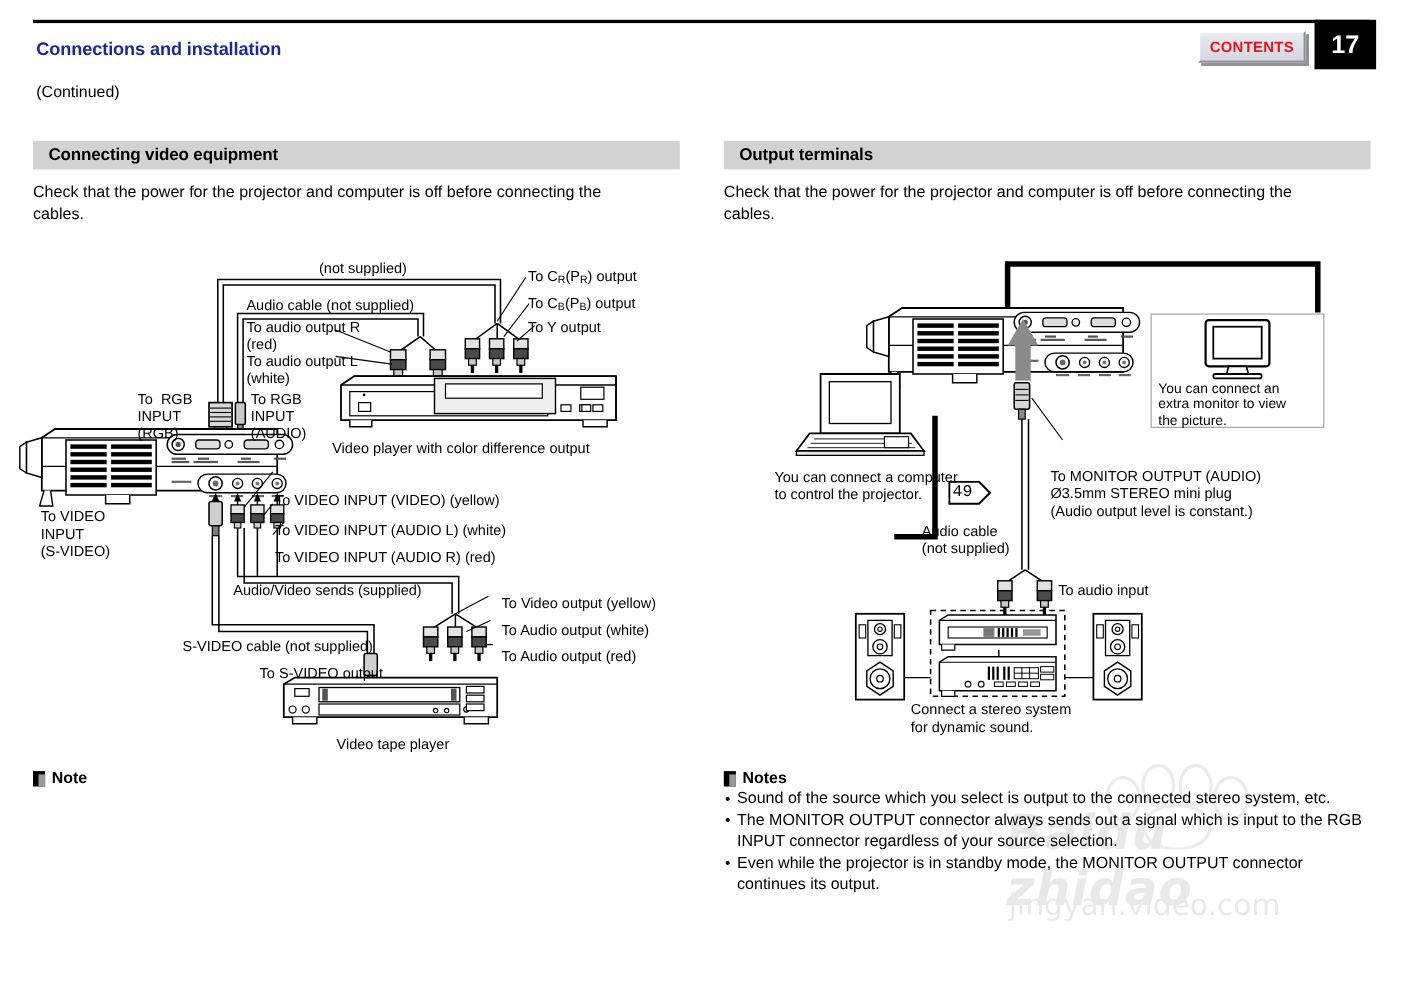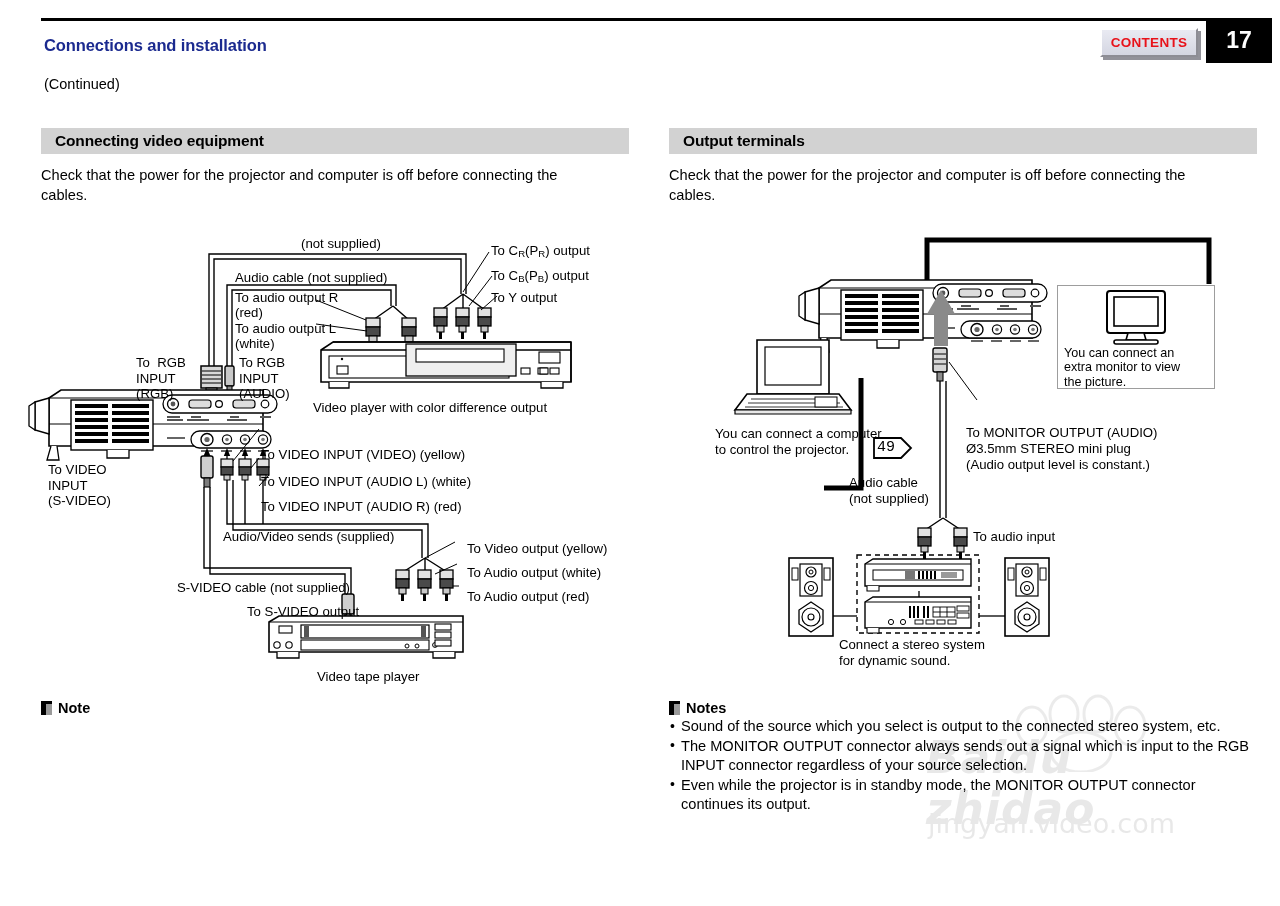--- a/index.html
+++ b/index.html
@@ -1,21 +1,21 @@
 <!DOCTYPE html>
 <html><head>
 <meta charset="utf-8">
 <style>
   html,body{margin:0;padding:0;background:#fff;}
   body{
     width:1280px;height:906px;position:relative;overflow:hidden;
     font-family:"Liberation Sans","DejaVu Sans",sans-serif;
     color:#000;-webkit-font-smoothing:antialiased;
   }
-  .abs{position:absolute;margin-left:11px;}
+  .abs{position:absolute;}
 
   
   #header-rule{left:30px;top:18px;width:1215px;height:3px;background:#000;}
   #page-title{
     left:33px;top:36px;font-size:16.5px;font-weight:bold;color:#1b2a8f;
     letter-spacing:-0.1px;white-space:nowrap;
   }
   #continued{left:33px;top:76px;font-size:14.5px;white-space:nowrap;}
 
   #contents-badge{
@@ -23,21 +23,21 @@
     background:linear-gradient(#e9eaf2,#d4d6e2);
     border-top:2px solid #ffffff;border-left:2px solid #ffffff;
     border-right:2px solid #8d8d95;border-bottom:2px solid #8d8d95;
     box-shadow:3px 3px 0 rgba(110,110,120,.75);
     display:flex;align-items:center;justify-content:center;
   }
   #contents-badge span{
     font-size:13.5px;font-weight:bold;color:#e8121a;letter-spacing:.3px;
   }
   #page-number-box{
-    left:1195px;top:18px;width:66px;height:45px;background:#000;
+    left:1195px;top:18px;width:56px;height:45px;background:#000;
     display:flex;align-items:center;justify-content:center;
   }
   #page-number-box span{color:#fff;font-size:23px;font-weight:bold;}
 
   
   .col-left{left:30px;}
   .col-right{left:658px;}
   .section-bar{
     top:128px;width:588px;height:26px;background:#d2d2d2;
     display:flex;align-items:center;

